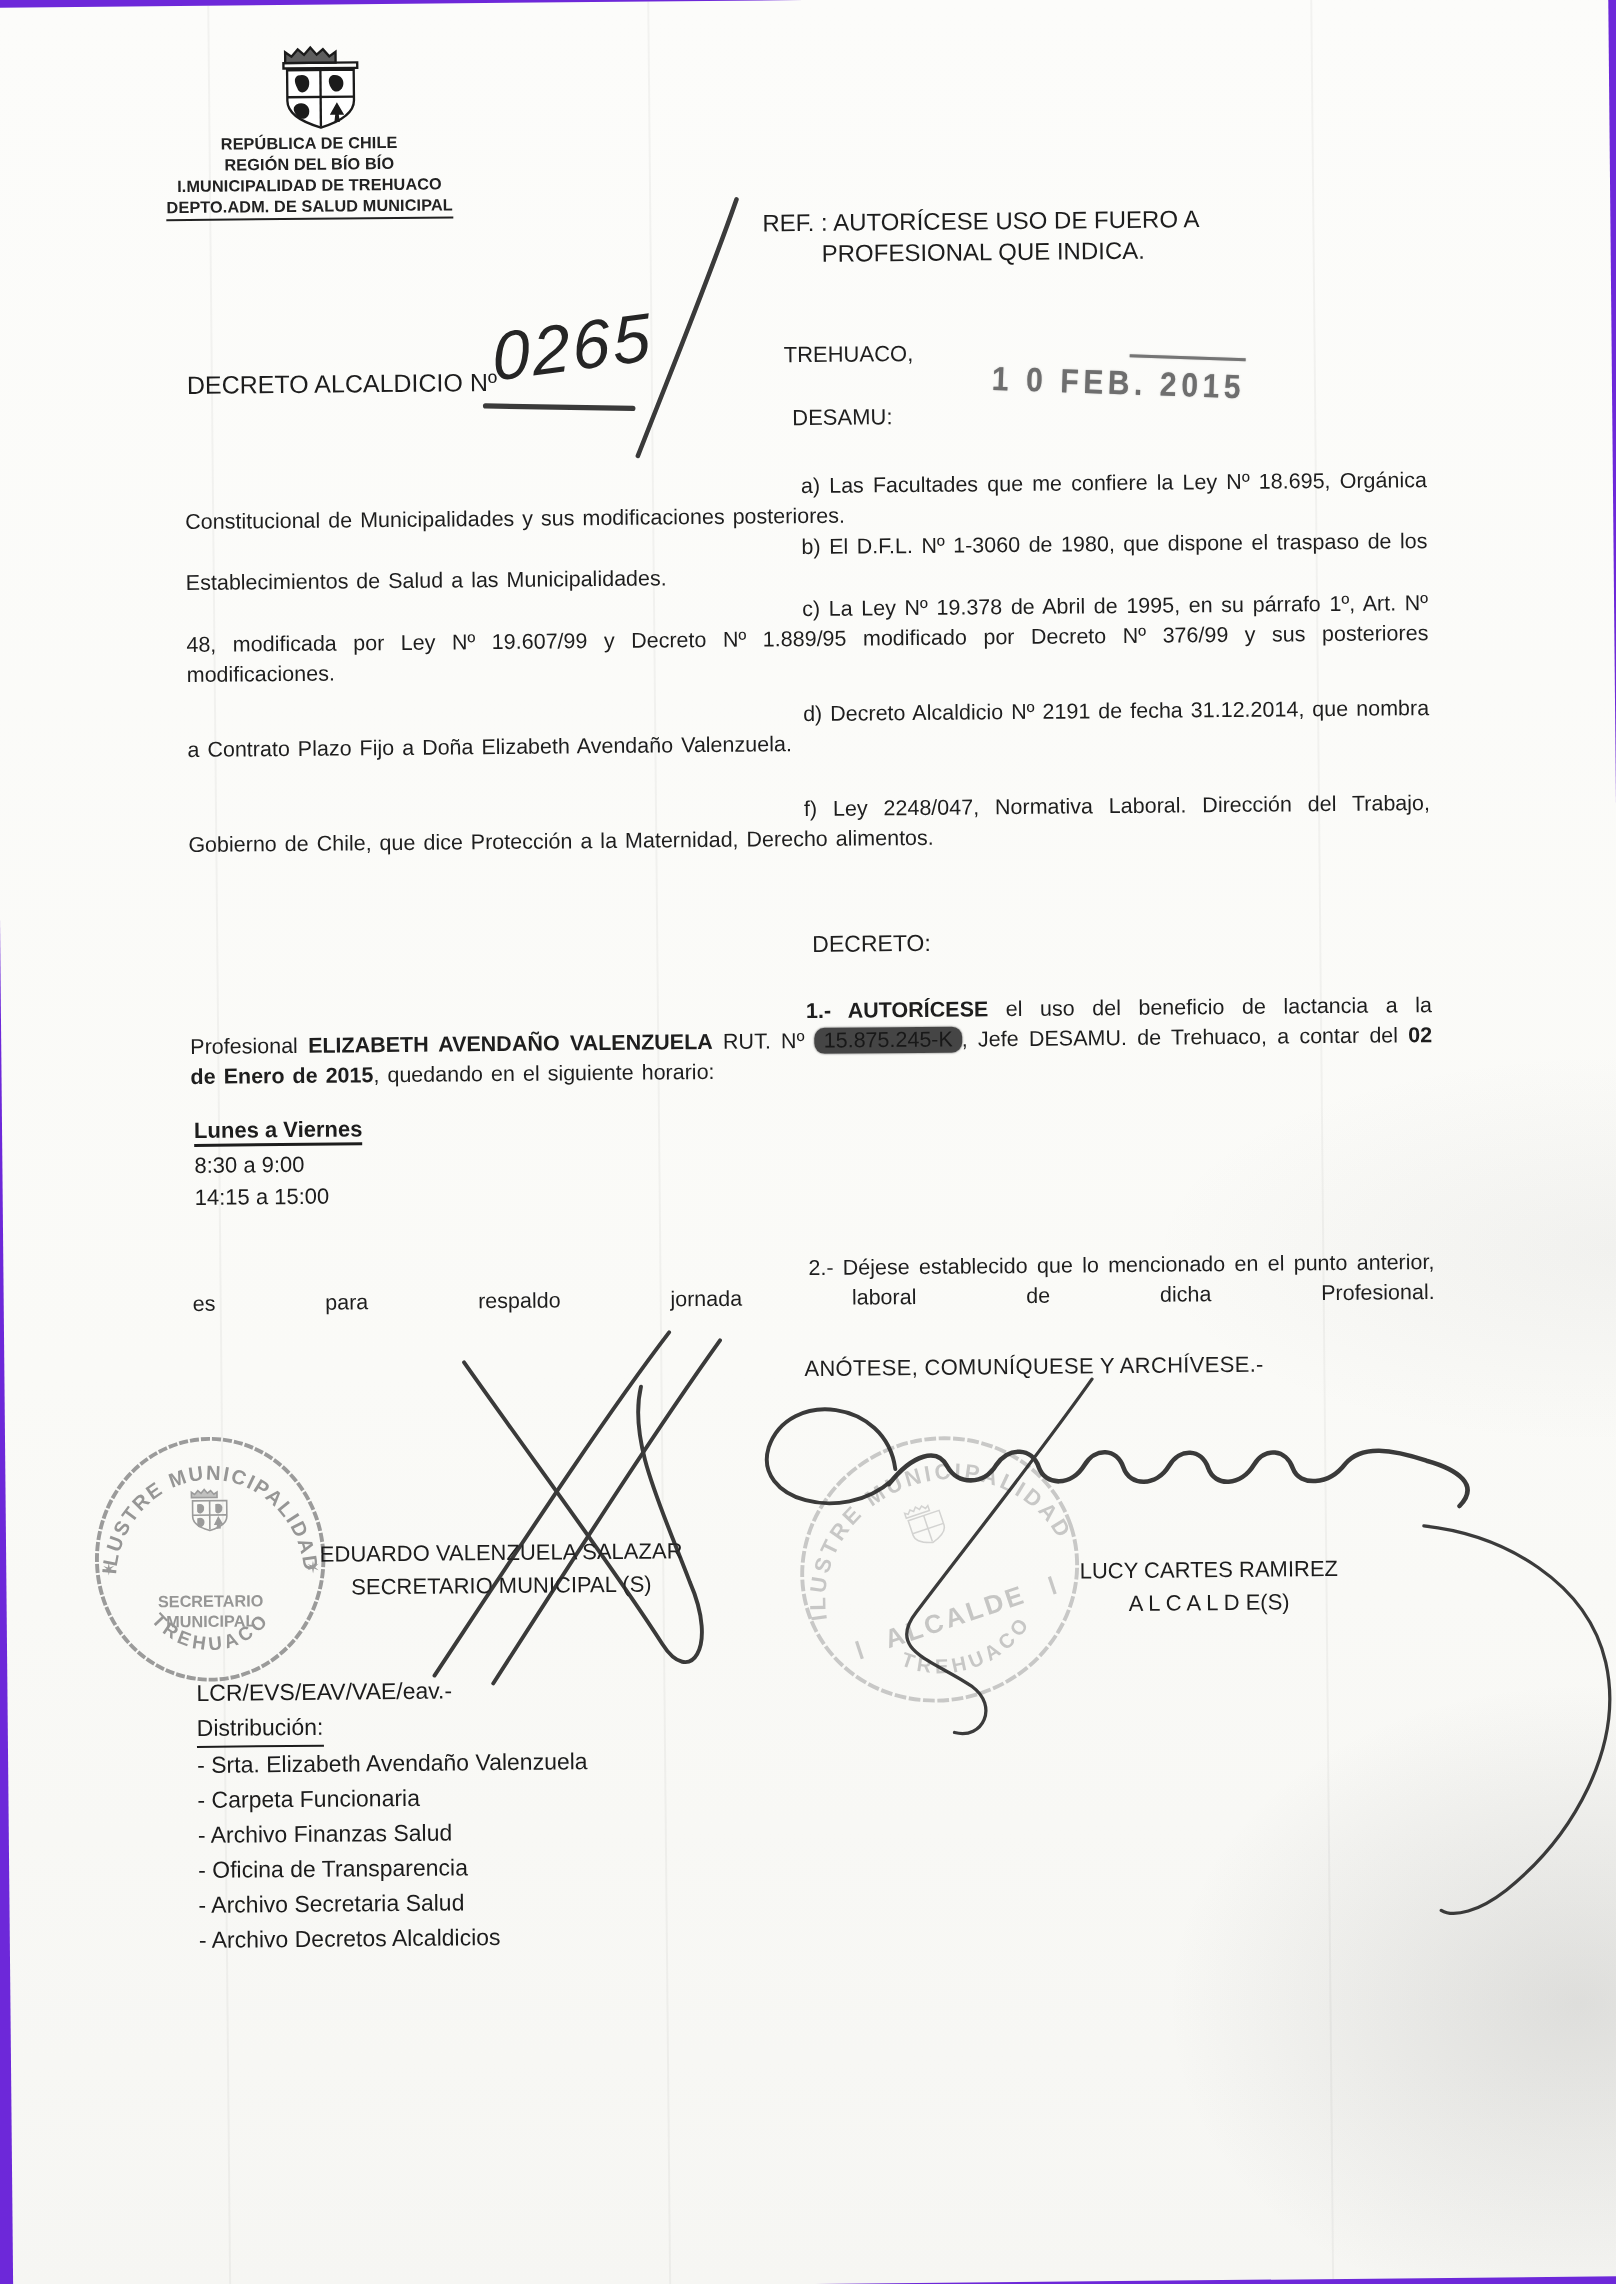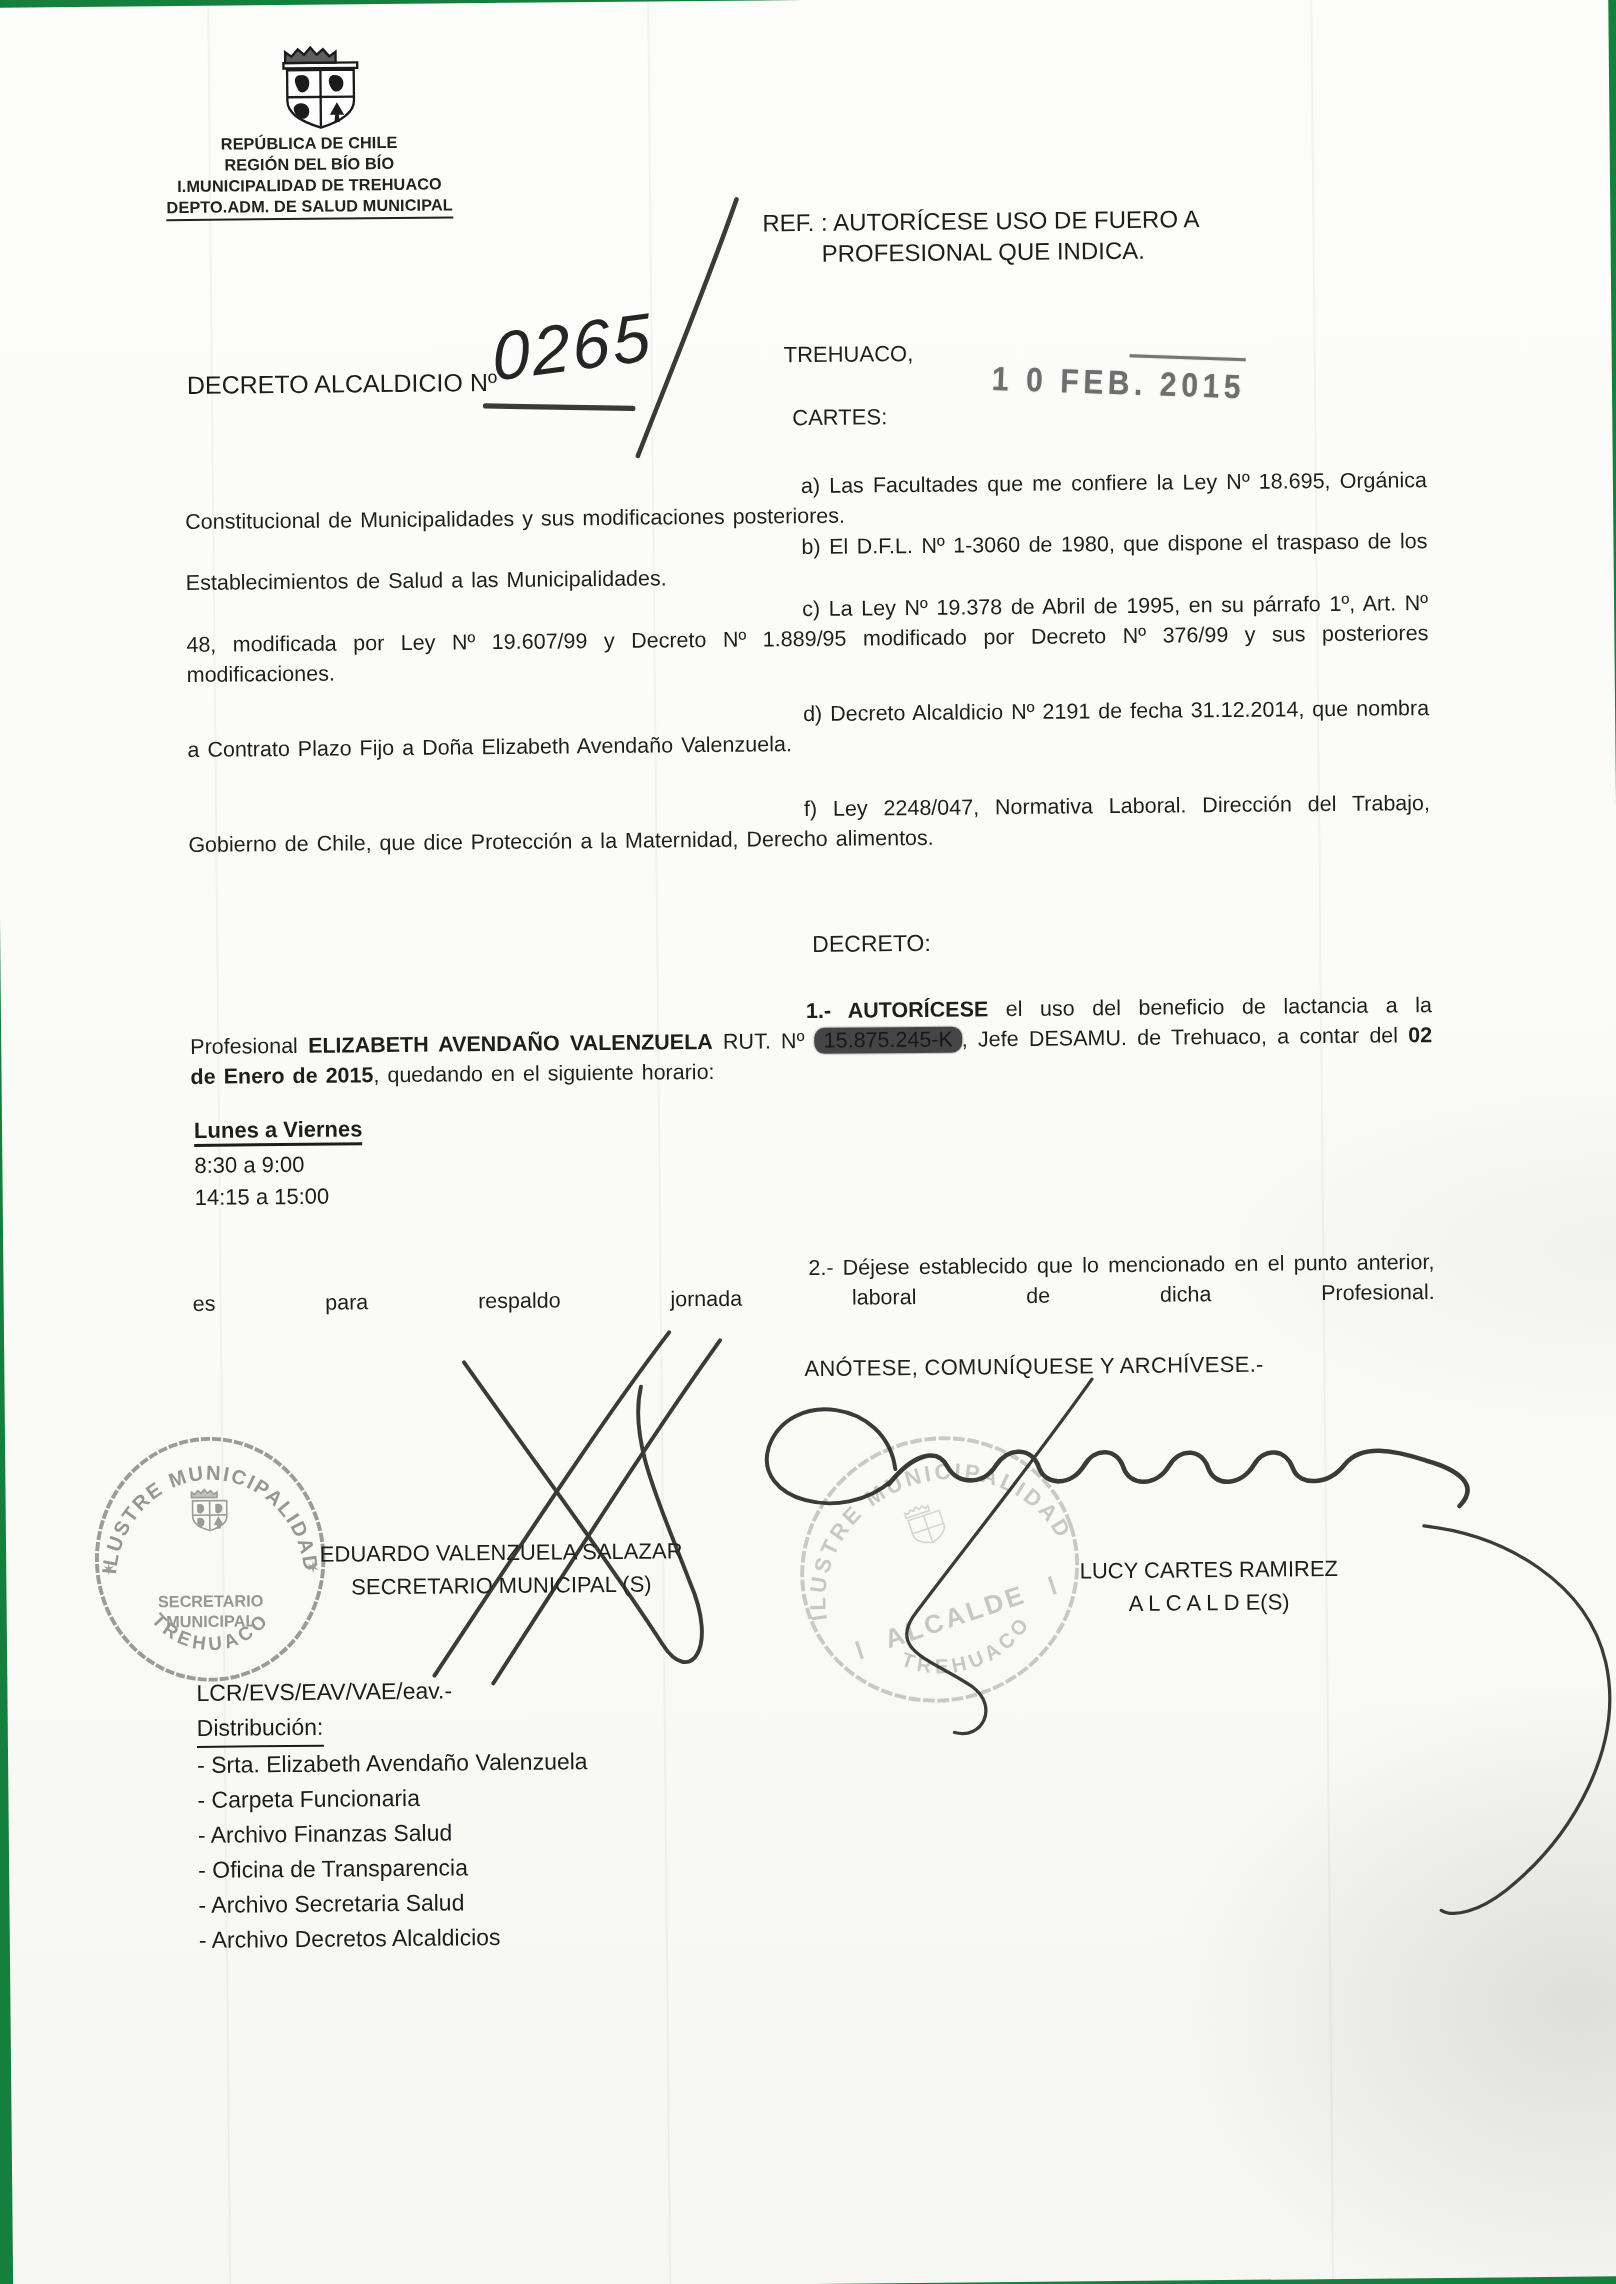--- a/index.html
+++ b/index.html
@@ -1,17 +1,17 @@
 <!DOCTYPE html>
 <html style="font-size:10.4px"><head>
 <meta charset="utf-8">
 <style>
   html,body{margin:0;padding:0;overflow:hidden;}
   body{width:1617px;height:2284px;background:#e9e9e7;font-family:"Liberation Sans",sans-serif;}
-  #page{position:absolute;left:0;top:0;width:1617px;height:2284px;background:#15803d;overflow:hidden;}
+  #page{position:absolute;left:0;top:0;width:1617px;height:2284px;background:#6d28d9;overflow:hidden;}
   #sheet{position:absolute;left:0;top:0;width:1617px;height:2284px;
          background:
            radial-gradient(ellipse 587px 456px at 97% 88%, rgba(90,90,90,.16), rgba(0,0,0,0) 70%),
            radial-gradient(ellipse 782px 326px at 100% 55%, rgba(120,120,120,.07), rgba(0,0,0,0) 60%),
            linear-gradient(180deg,#fcfcfa 0%,#fafaf7 60%,#f6f6f3 100%);
          transform:rotate(-0.55deg);transform-origin:50% 40%;color:#1f1f1f;}
   .streak{position:absolute;top:0;bottom:0;width:2px;background:rgba(120,120,120,.07);}
   .abs{position:absolute;}
   
   .lh-lines{position:absolute;left:173px;top:128px;width:287px;text-align:center;
@@ -86,21 +86,21 @@
     <div>REF. : AUTORÍCESE USO DE FUERO A</div>
     <div class="ref2">PROFESIONAL QUE INDICA.</div>
   </div>
 
   <div class="decreeline">DECRETO ALCALDICIO Nº</div>
   <span class="hand-number">0265</span>
 
   <div class="place">TREHUACO,</div>
   <div class="datestamp">1 0 FEB. 2015</div>
   <div class="datestamp-line"></div>
-  <div class="vistos">CARTES:</div>
+  <div class="vistos">DESAMU:</div>
 
   <p class="flow" style="top:471px">a) Las Facultades que me confiere la Ley Nº 18.695, Orgánica Constitucional de Municipalidades y sus modificaciones posteriores.</p>
   <p class="flow" style="top:532px">b) El D.F.L. Nº 1-3060 de 1980, que dispone el traspaso de los Establecimientos de Salud a las Municipalidades.</p>
   <p class="flow" style="top:594px">c) La Ley Nº 19.378 de Abril de 1995, en su párrafo 1º, Art. Nº 48, modificada por Ley Nº 19.607/99 y Decreto Nº 1.889/95 modificado por Decreto Nº 376/99 y sus posteriores modificaciones.</p>
   <p class="flow" style="top:699px">d) Decreto Alcaldicio Nº 2191 de fecha 31.12.2014, que nombra a Contrato Plazo Fijo a Doña Elizabeth Avendaño Valenzuela.</p>
   <p class="flow" style="top:794px">f) Ley 2248/047, Normativa Laboral. Dirección del Trabajo, Gobierno de Chile, que dice Protección a la Maternidad, Derecho alimentos.</p>
 
   <div class="decreto-label">DECRETO:</div>
 
   <p class="flow" style="top:996px"><b>1.- AUTORÍCESE</b><span> el uso del beneficio de lactancia a la Profesional </span><b>ELIZABETH AVENDAÑO VALENZUELA</b><span> RUT. Nº </span><span class="redacted">15.875.245-K</span><span>, Jefe DESAMU. de Trehuaco,  a contar del </span><b>02 de Enero  de 2015</b><span>, quedando en el siguiente horario:</span></p>

